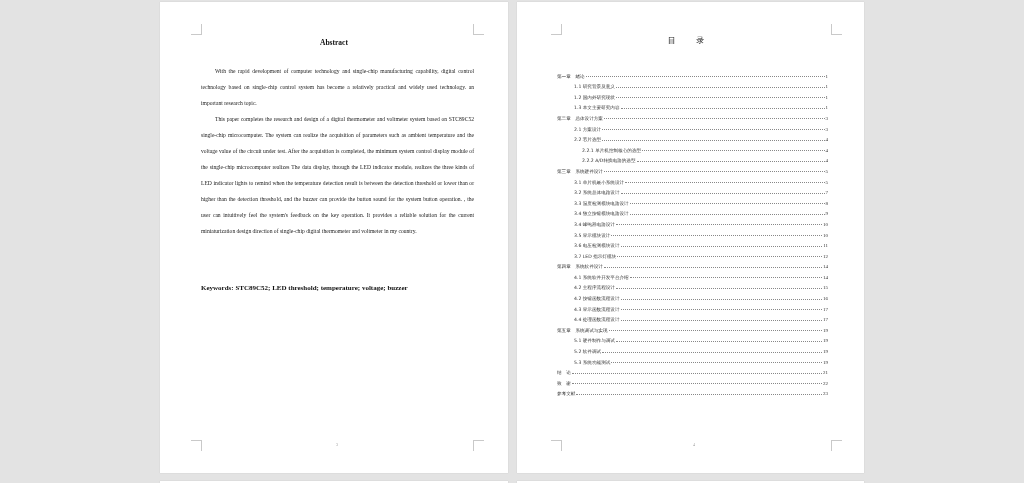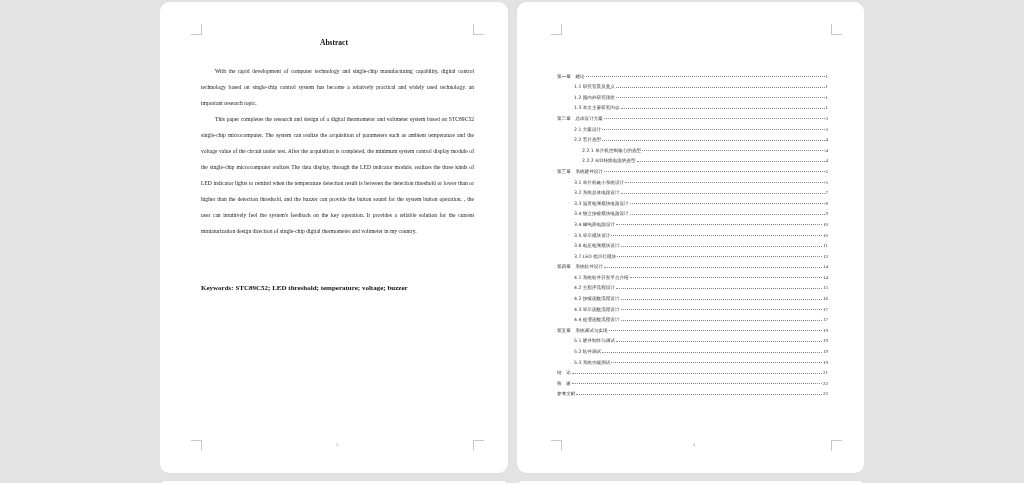--- a/index.html
+++ b/index.html
@@ -5,21 +5,20 @@
   html, body { margin:0; padding:0; }
   body {
     width:1024px; height:483px; overflow:hidden;
     background:#e3e3e3;
     position:relative;
     font-family:"Liberation Serif", serif;
   }
   .page {
     position:absolute; background:#fff;
     box-shadow:0 0 1px rgba(0,0,0,0.15);
-    border-radius:9px;
   }
   #page-left { left:160px; top:2px; width:348px; height:471px; }
   #page-right { left:517px; top:2px; width:347px; height:471px; }
   .page-next { top:481px; height:10px; }
   #page-left-next { left:160px; width:348px; }
   #page-right-next { left:517px; width:347px; }
 
   .corner { position:absolute; width:10px; height:10px; border-color:#c9c9c9; border-style:solid; border-width:0; }
   .c-tl { border-right-width:1px; border-bottom-width:1px; }
   .c-tr { border-left-width:1px; border-bottom-width:1px; }
@@ -79,20 +78,21 @@
   <div class="abs-keywords">Keywords: STC89C52; LED threshold; temperature; voltage; buzzer</div>
   <div class="page-num" style="left:167px;">3</div>
 </div>
 
 <div class="page" id="page-right">
   <div class="corner c-tl" style="left:34px;top:22px;"></div>
   <div class="corner c-tr" style="right:22px;top:22px;"></div>
   <div class="corner c-bl" style="left:34px;top:438px;"></div>
   <div class="corner c-br" style="right:22px;top:438px;"></div>
 
+  <div class="toc-title">目 录</div>
   <div class="toc-list" id="toc-list">
       <div class="toc-row lvl1">
         <span class="lbl">第一章　绪论</span>
         <span class="dots"></span>
         <span class="pg">1</span>
       </div>
       <div class="toc-row lvl2">
         <span class="lbl">1.1 研究背景及意义</span>
         <span class="dots"></span>
         <span class="pg">1</span>

